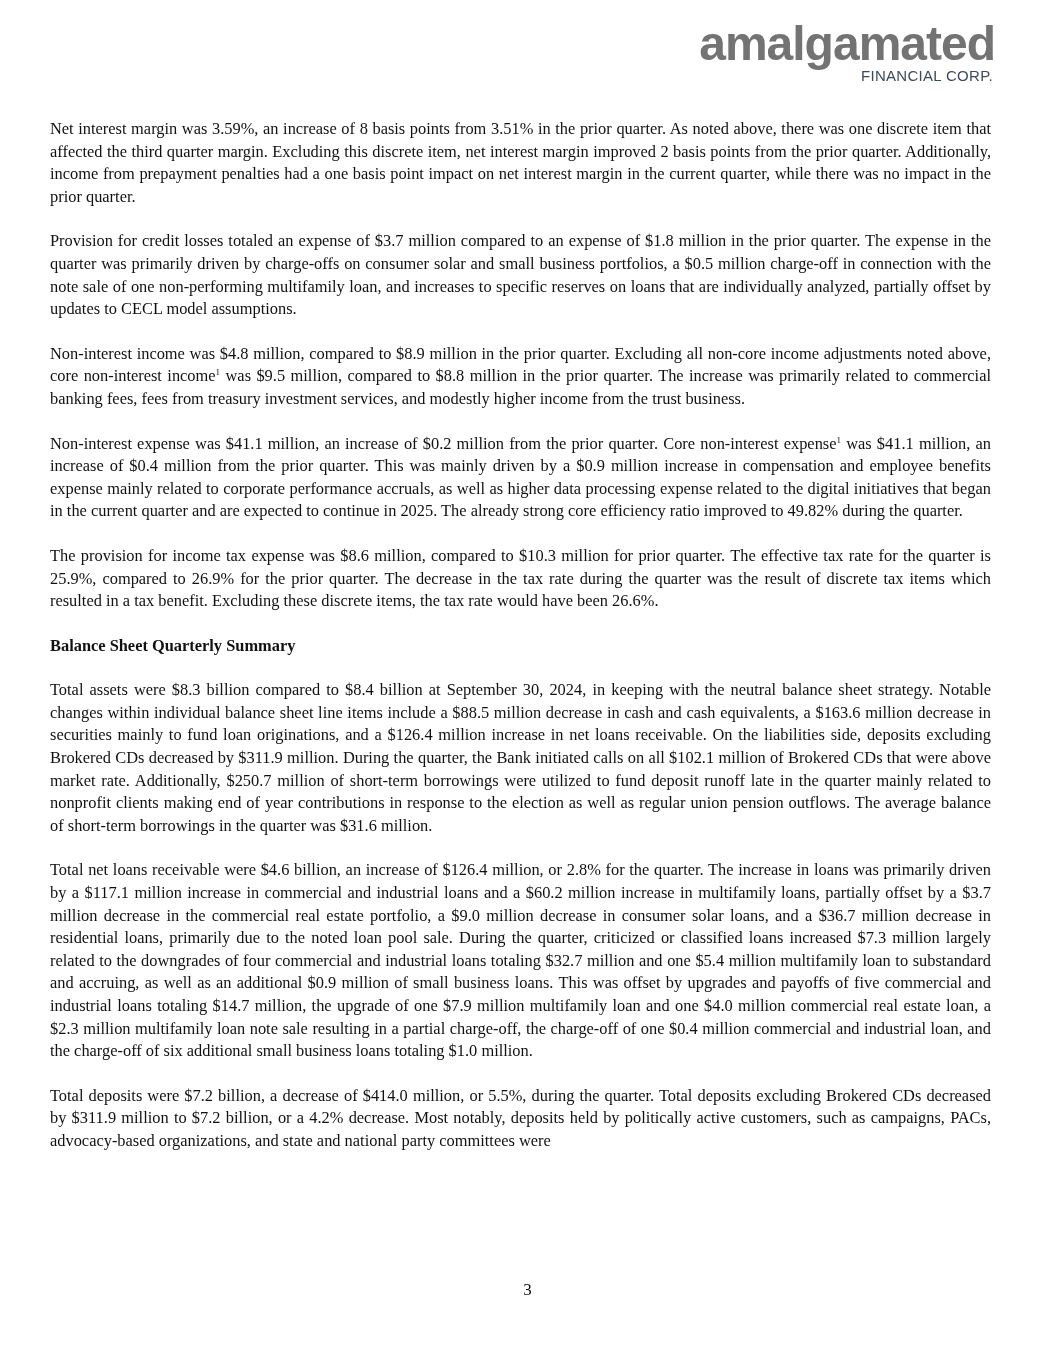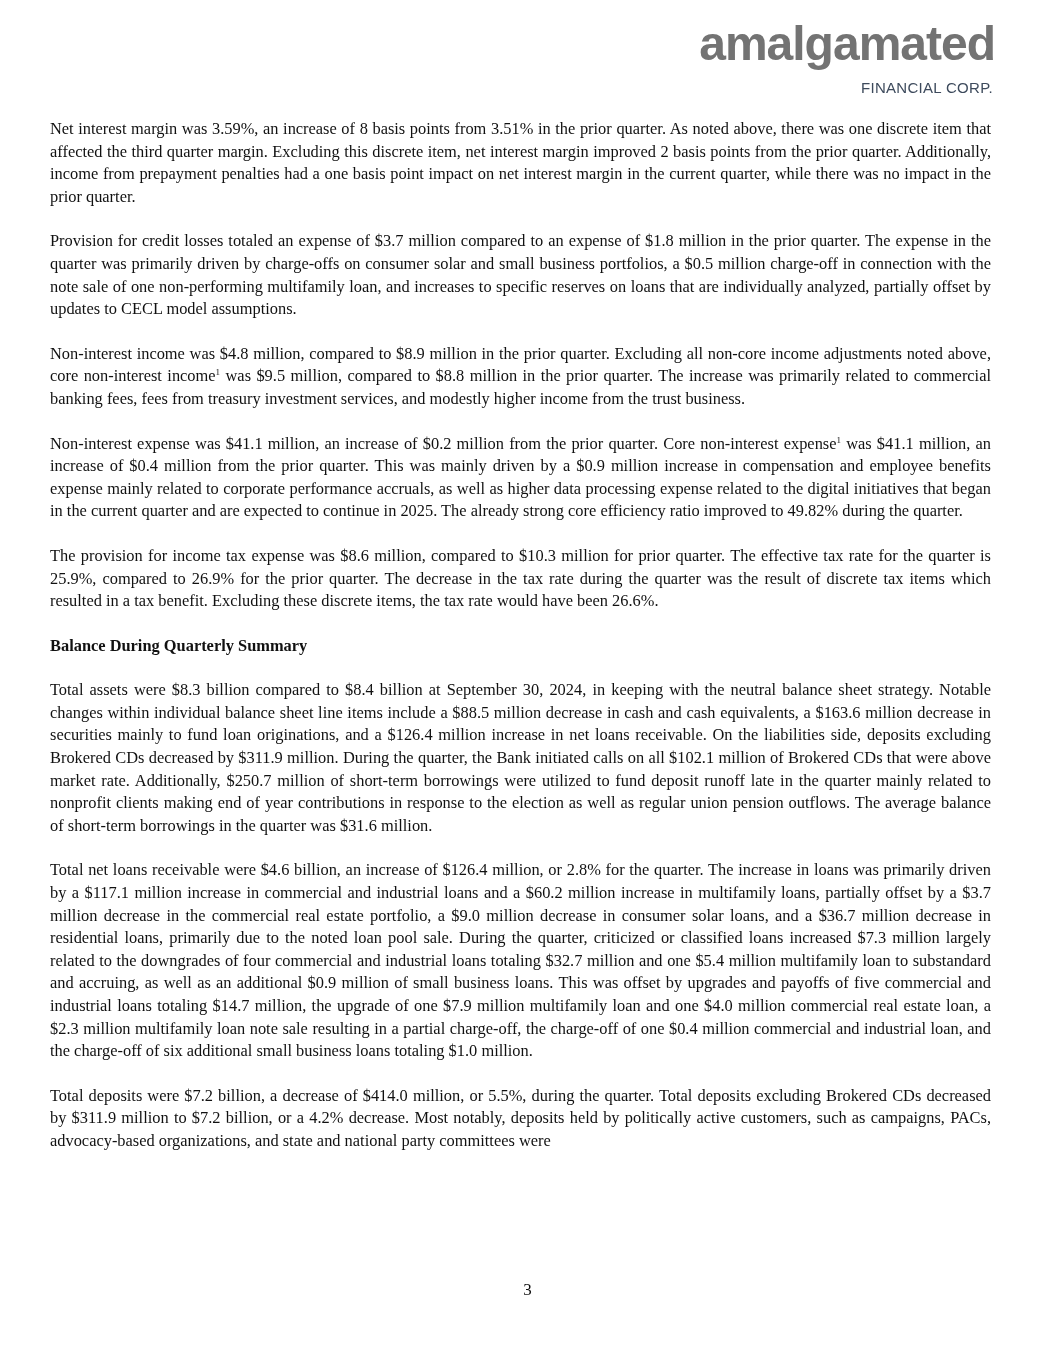--- a/index.html
+++ b/index.html
@@ -29,21 +29,21 @@
       letter-spacing: -1px;
       color: #737373;
       display: block;
     }
     .logo-sub {
       font-family: "Liberation Sans", sans-serif;
       font-size: 15px;
       color: #3d4a5c;
       letter-spacing: 0.3px;
       display: block;
-      margin-top: 12px;
+      margin-top: 0px;
       margin-right: 2px;
     }
     .content {
       position: absolute;
       top: 118px;
       left: 50px;
       width: 945px;
     }
     p.para {
       margin: 0 4px 22px 0;
@@ -83,21 +83,21 @@
   <p class="para">Net interest margin was 3.59%, an increase of 8 basis points from 3.51% in the prior quarter. As noted above, there was one discrete item that affected the third quarter margin.  Excluding this discrete item, net interest margin improved 2 basis points from the prior quarter. Additionally, income from prepayment penalties had a one basis point impact on net interest margin in the current quarter, while there was no impact in the prior quarter.</p>
 
   <p class="para">Provision for credit losses totaled an expense of $3.7 million compared to an expense of $1.8 million in the prior quarter. The expense in the quarter was primarily driven by charge-offs on consumer solar and small business portfolios, a $0.5 million charge-off in connection with the note sale of one non-performing multifamily loan, and increases to specific reserves on loans that are individually analyzed, partially offset by updates to CECL model assumptions.</p>
 
   <p class="para"><span>Non-interest income was $4.8 million, compared to $8.9 million in the prior quarter. Excluding all non-core income adjustments noted above, core non-interest income</span><sup>1</sup><span> was $9.5 million, compared to $8.8 million in the prior quarter. The increase was primarily related to commercial banking fees, fees from treasury investment services, and modestly higher income from the trust business.</span></p>
 
   <p class="para"><span>Non-interest expense was $41.1 million, an increase of $0.2 million from the prior quarter.  Core non-interest expense</span><sup>1</sup><span> was $41.1 million, an increase of $0.4 million from the prior quarter. This was mainly driven by a $0.9 million increase in compensation and employee benefits expense mainly related to corporate performance accruals, as well as higher data processing expense related to the digital initiatives that began in the current quarter and are expected to continue in 2025. The already strong core efficiency ratio improved to 49.82% during the quarter.</span></p>
 
   <p class="para">The provision for income tax expense was $8.6 million, compared to $10.3 million for prior quarter. The effective tax rate for the quarter is 25.9%, compared to 26.9% for the prior quarter. The decrease in the tax rate during the quarter was the result of discrete tax items which resulted in a tax benefit. Excluding these discrete items, the tax rate would have been 26.6%.</p>
 
-  <h2 class="section-heading">Balance During Quarterly Summary</h2>
+  <h2 class="section-heading">Balance Sheet Quarterly Summary</h2>
 
   <p class="para">Total assets were $8.3 billion compared to $8.4 billion at September 30, 2024, in keeping with the neutral balance sheet strategy. Notable changes within individual balance sheet line items include a $88.5 million decrease in cash and cash equivalents, a $163.6 million decrease in securities mainly to fund loan originations, and a $126.4 million increase in net loans receivable.  On the liabilities side, deposits excluding Brokered CDs decreased by $311.9 million. During the quarter, the Bank initiated calls on all $102.1 million of Brokered CDs that were above market rate. Additionally, $250.7 million of short-term borrowings were utilized to fund deposit runoff late in the quarter mainly related to nonprofit clients making end of year contributions in response to the election as well as regular union pension outflows.  The average balance of short-term borrowings in the quarter was $31.6 million.</p>
 
   <p class="para">Total net loans receivable were $4.6 billion, an increase of $126.4 million, or 2.8% for the quarter. The increase in loans was primarily driven by a $117.1 million increase in commercial and industrial loans and a $60.2 million increase in multifamily loans, partially offset by a $3.7 million decrease in the commercial real estate portfolio, a $9.0 million decrease in consumer solar loans, and a $36.7 million decrease in residential loans, primarily due to the noted loan pool sale.  During the quarter, criticized or classified loans increased $7.3 million largely related to the downgrades of four commercial and industrial loans totaling $32.7 million and one $5.4 million multifamily loan to substandard and accruing, as well as an additional $0.9 million of small business loans. This was offset by upgrades and payoffs of five commercial and industrial loans totaling $14.7 million, the upgrade of one $7.9 million multifamily loan and one $4.0 million commercial real estate loan, a $2.3 million multifamily loan note sale resulting in a partial charge-off, the charge-off of one $0.4 million commercial and industrial loan, and the charge-off of six additional small business loans totaling $1.0 million.</p>
 
   <p class="para">Total deposits were $7.2 billion, a decrease of $414.0 million, or 5.5%, during the quarter. Total deposits excluding Brokered CDs decreased by $311.9 million to $7.2 billion, or a 4.2%  decrease. Most notably, deposits held by politically active customers, such as campaigns, PACs, advocacy-based organizations, and state and national party committees were</p>
 </div>
 
 <div class="page-number">3</div>
 

